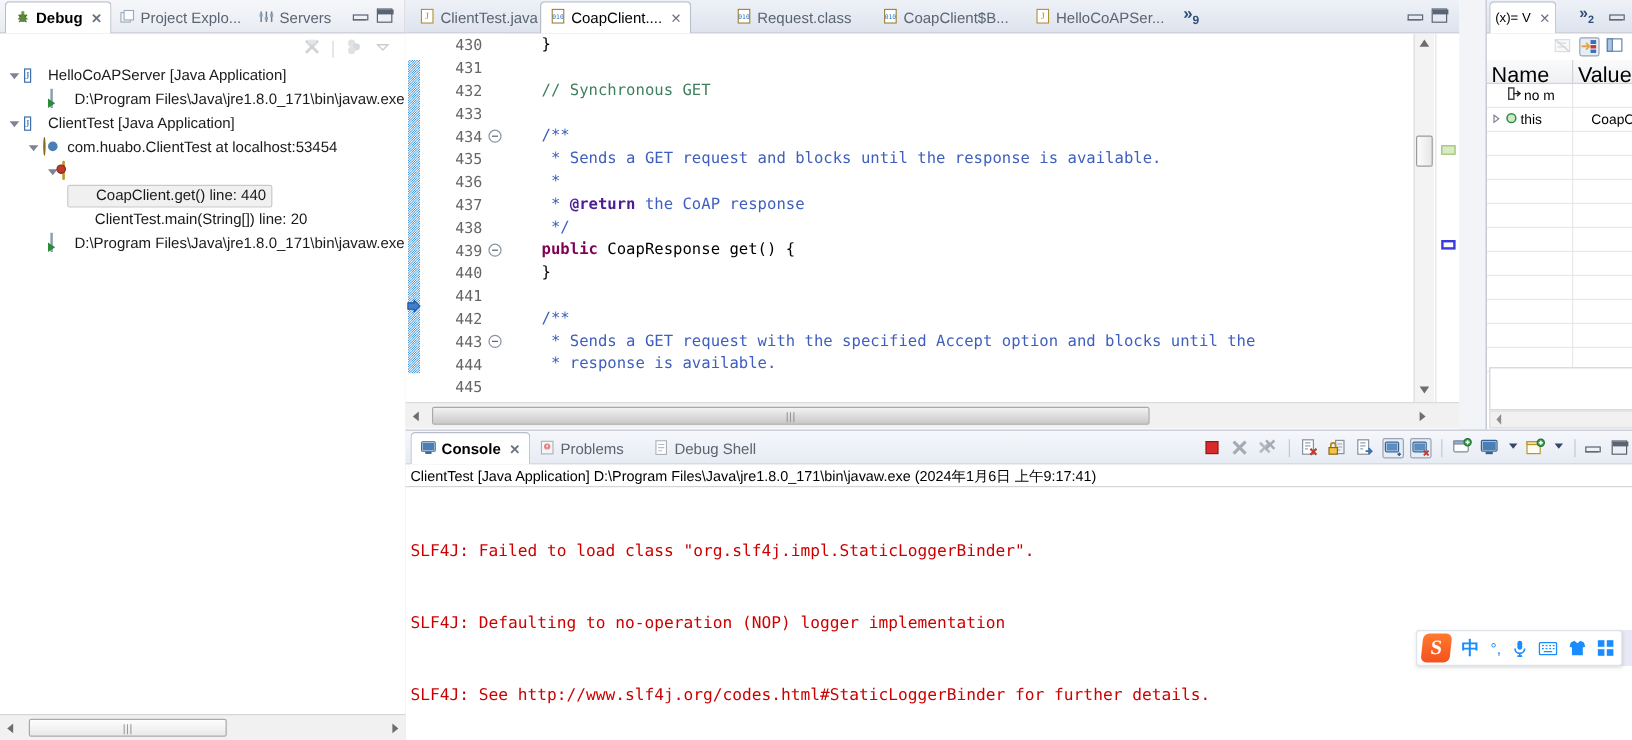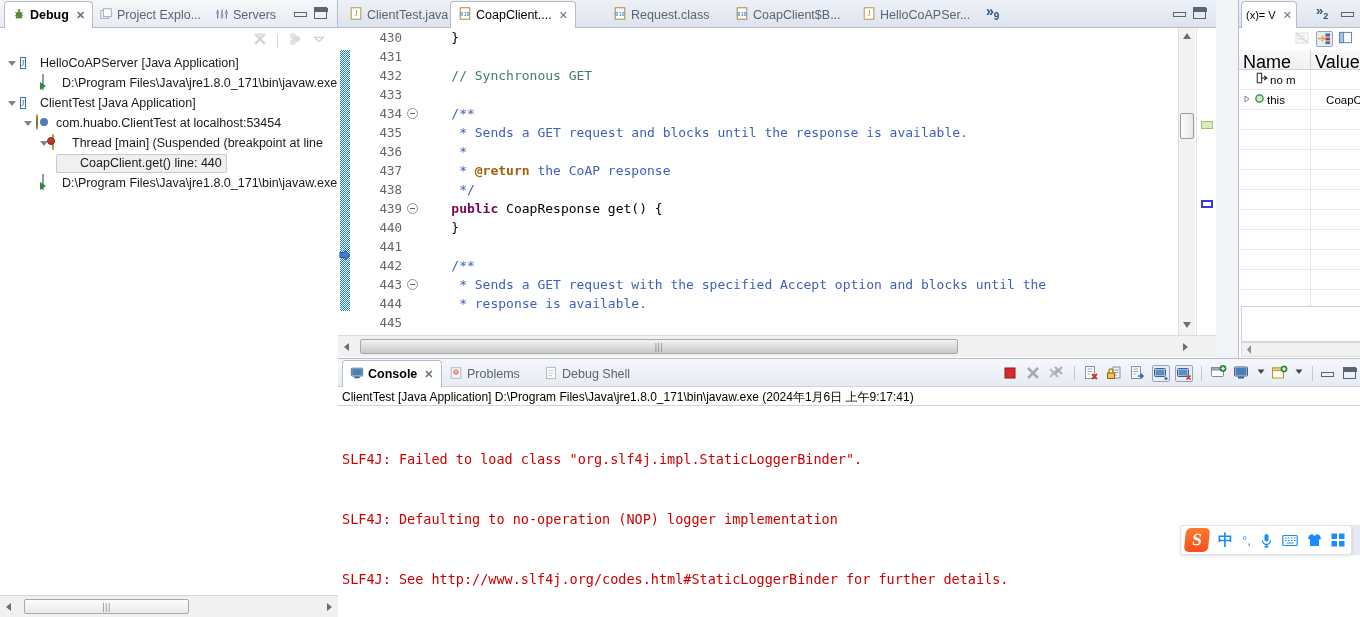--- a/index.html
+++ b/index.html
@@ -114,21 +114,21 @@
   .foldmark { position: absolute; left: 1px; width: 11px; height: 11px; border: 1px solid #8b93a0;
               border-radius: 50%; background: #fff; }
   .foldmark:after { content:""; position: absolute; left: 2px; top: 4px; width: 5px; height: 1px; background:#5a6472; }
   #codearea { position: absolute; left: 82px; top: 0; right: 40px; height: 307px;
               overflow: hidden; font-family: "DejaVu Sans Mono", monospace; font-size: 13px; }
   .cline { height: 19px; line-height: 19px; white-space: pre; color: #000; }
   .cline.hl { background: #c5dca5; }
   .kw { color: #7f0055; font-weight: bold; }
   .cmt { color: #3f7f5f; }
   .doc { color: #3f5fbf; }
-  .doctag { color: #a16207; font-weight: bold; }
+  .doctag { color: #4c1d95; font-weight: bold; }
   .fld { color: #0000c0; }
   #ed-vscroll { position: absolute; right: 21px; top: 0; width: 17px; height: 307px;
                 background: #f3f3f3; border-left: 1px solid #dcdcdc; }
   .sb-thumb-v { position: absolute; left: 1px; width: 14px;
                 background: linear-gradient(90deg,#fdfdfd,#e6e6e6); border: 1px solid #9b9b9b; border-radius: 2px; }
   #ed-ruler { position: absolute; right: 0; top: 0; width: 20px; height: 307px; background: #fff;
               border-left: 1px solid #e2e2e2; }
   .ruler-mark { position: absolute; left: 4px; width: 12px; height: 8px; }
   #ed-hscroll { position: absolute; left: 0; top: 335px; width: 878px; height: 22px;
                 background: #f1f1f1; border-top: 1px solid #dcdcdc; }
@@ -273,27 +273,30 @@
         <span>ClientTest [Java Application]</span>
       </div>
       <div class="trow" style="padding-left:24px;">
         <span class="arrowexp open"></span>
         <span class="ticon"><span class="ic-debugtarget"></span></span>
         <span>com.huabo.ClientTest at localhost:53454</span>
       </div>
       <div class="trow" style="padding-left:40px;">
         <span class="arrowexp open"></span>
         <span class="ticon"><span class="ic-thread"></span></span>
-        <span>Thread [main] (Suspended (breakpoint at line</span>
       </div>
       <div class="trow" style="padding-left:56px;">
         <span class="selrow">
           <span class="ticon" style="margin-left:3px;"><span class="ic-frame"></span></span>
           <span>CoapClient.get() line: 440</span>
         </span>
+      </div>
+      <div class="trow" style="padding-left:59px;">
+        <span class="ticon"><span class="ic-frame"></span></span>
+        <span>ClientTest.main(String[]) line: 20</span>
       </div>
       <div class="trow" style="padding-left:30px;">
         <span class="arrowexp none"></span>
         <span class="ticon"><span class="ic-proc"></span></span>
         <span>D:\Program Files\Java\jre1.8.0_171\bin\javaw.exe</span>
       </div>
     </div>
 
     <div id="debug-hscroll">
       <span class="sb-arrow-l">

